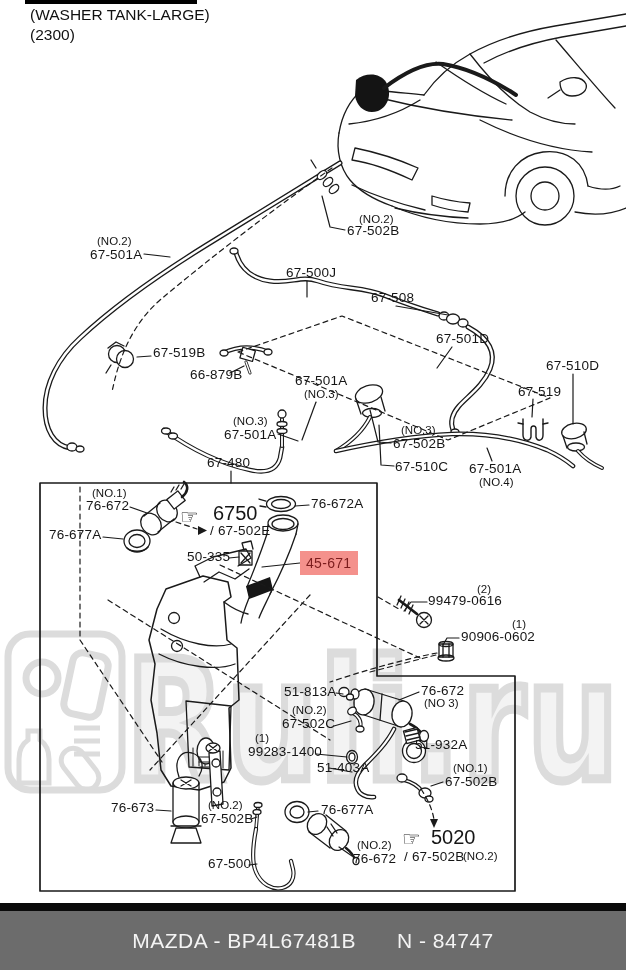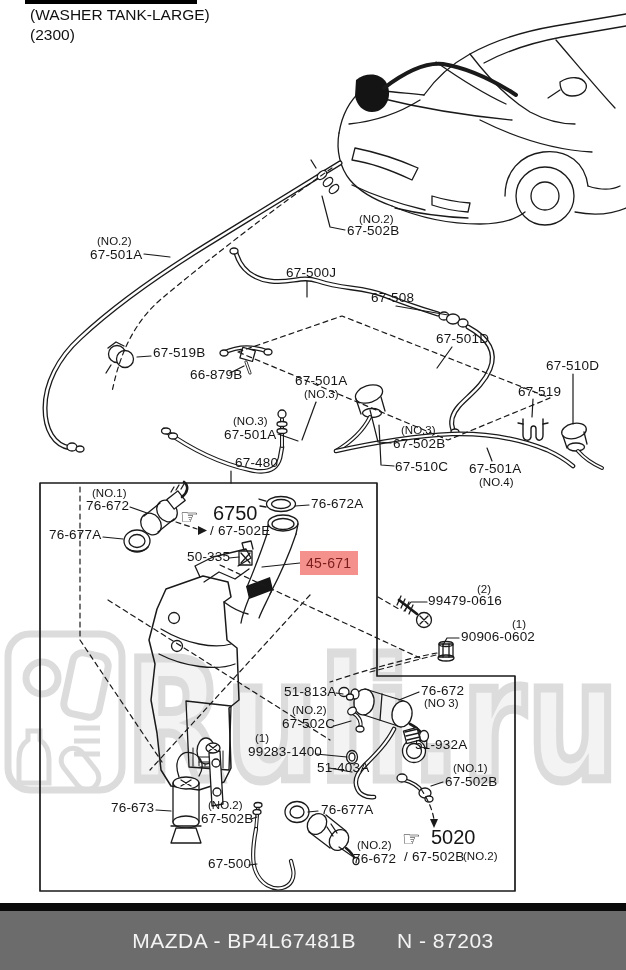--- a/index.html
+++ b/index.html
@@ -391,21 +391,21 @@
       <div class="lbl n" style="left: 182px; top: 368px; margin-left: 8px;">66-879B</div>
       <div class="lbl n" style="left: 295px; top: 374px;">67-501A</div>
       <div class="lbl s" style="left: 304px; top: 388px;">(NO.3)</div>
       <div class="lbl s" style="left: 233px; top: 415px;">(NO.3)</div>
       <div class="lbl n" style="left: 224px; top: 428px;">67-501A</div>
       <div class="lbl s" style="left: 401px; top: 424px;">(NO.3)</div>
       <div class="lbl n" style="left: 393px; top: 437px;">67-502B</div>
       <div class="lbl n" style="left: 395px; top: 460px;">67-510C</div>
       <div class="lbl n" style="left: 469px; top: 462px;">67-501A</div>
       <div class="lbl s" style="left: 479px; top: 476px;">(NO.4)</div>
-      <div class="lbl n" style="left: 207px; top: 456px; margin-left: 28px;">67-480</div>
+      <div class="lbl n" style="left: 207px; top: 456px;">67-480</div>
       <div class="lbl s" style="left: 92px; top: 487px;">(NO.1)</div>
       <div class="lbl n" style="left: 86px; top: 499px;">76-672</div>
       <div class="lbl n" style="left: 49px; top: 528px;">76-677A</div>
       <div class="lbl b" style="left: 213px; top: 503px;">6750</div>
       <div class="lbl n" style="left: 210px; top: 524px;">/ 67-502E</div>
       <div class="lbl n" style="left: 187px; top: 550px;">50-335</div>
       <div class="lbl n" style="left: 311px; top: 497px;">76-672A</div>
       <div class="lbl s" style="left: 477px; top: 583px;">(2)</div>
       <div class="lbl n" style="left: 428px; top: 594px;">99479-0616</div>
       <div class="lbl s" style="left: 512px; top: 618px;">(1)</div>
@@ -440,15 +440,15 @@
   <div class="title">
     <div>(WASHER TANK-LARGE)</div>
     <div>(2300)</div>
   </div>
 
   <div class="topstrip"></div>
   <div class="blackbar"></div>
 
   <div class="footer">
     <span>MAZDA - BP4L67481B</span>
-    <span>N - 87203</span>
+    <span>N - 84747</span>
   </div>
 </div>
 
 </body></html>

